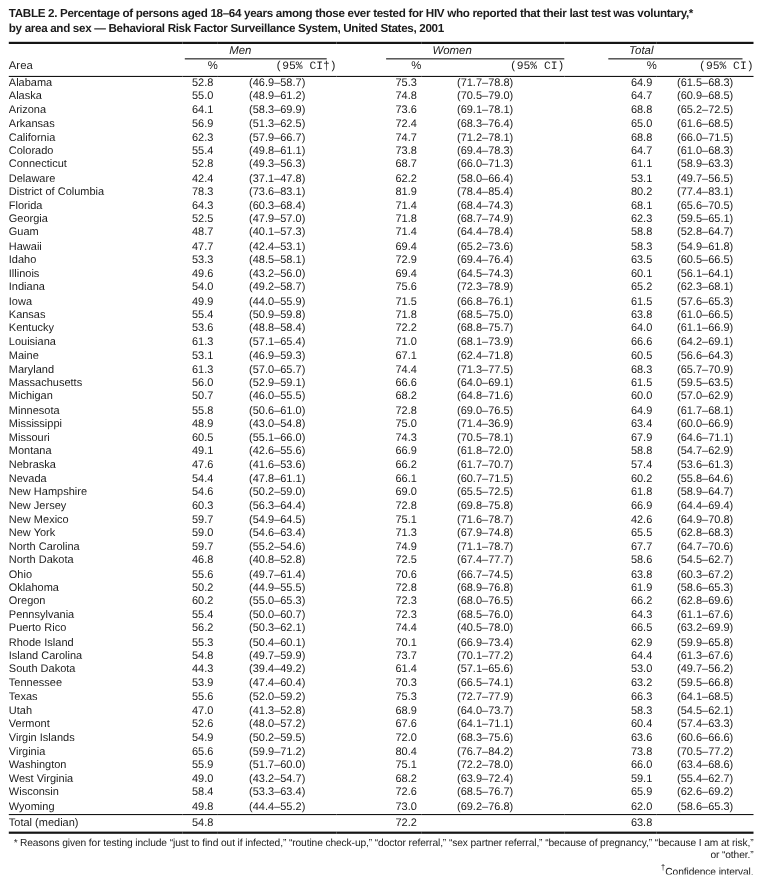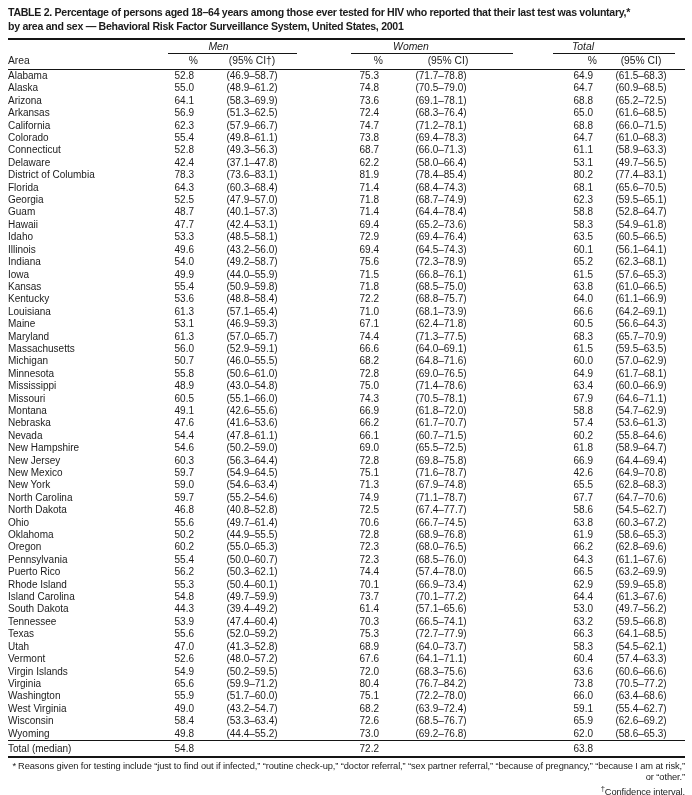--- a/index.html
+++ b/index.html
@@ -67,21 +67,21 @@
     line-height: 12px;
     border-bottom: 1.6px solid #151515;
     padding: 1px 0 2px 0;
     white-space: nowrap;
   }
   .area-h { text-align: left; }
   .ph { text-align: right; }
   .ph-m { padding-right: 7px; }
   .ph-w { padding-right: 13px; }
   .ph-t { padding-right: 22px; }
-  .ch { text-align: center; }
+  .ch { text-align: right; font-family: Liberation Mono, monospace; }
   .ch-m { padding-left: 38px; }
   .ch-w { padding-left: 10px; }
   .ch-t { padding-left: 18px; }
 
   .tbl td {
     font-size: 10px;
     line-height: 12.4px;
     height: 12.4px;
     padding: 0;
     white-space: nowrap;
@@ -385,21 +385,21 @@
         <td class="pct">72.8</td>
         <td class="ci ci-w">(69.0–76.5)</td>
         <td class="pct">64.9</td>
         <td class="ci">(61.7–68.1)</td>
       </tr>
         <tr class="data-row">
         <td class="area">Mississippi</td>
         <td class="pct">48.9</td>
         <td class="ci">(43.0–54.8)</td>
         <td class="pct">75.0</td>
-        <td class="ci ci-w">(71.4–78.6)</td>
+        <td class="ci ci-w">(71.4–36.9)</td>
         <td class="pct">63.4</td>
         <td class="ci">(60.0–66.9)</td>
       </tr>
         <tr class="data-row">
         <td class="area">Missouri</td>
         <td class="pct">60.5</td>
         <td class="ci">(55.1–66.0)</td>
         <td class="pct">74.3</td>
         <td class="ci ci-w">(70.5–78.1)</td>
         <td class="pct">67.9</td>
@@ -520,21 +520,21 @@
         <td class="pct">72.3</td>
         <td class="ci ci-w">(68.5–76.0)</td>
         <td class="pct">64.3</td>
         <td class="ci">(61.1–67.6)</td>
       </tr>
         <tr class="data-row">
         <td class="area">Puerto Rico</td>
         <td class="pct">56.2</td>
         <td class="ci">(50.3–62.1)</td>
         <td class="pct">74.4</td>
-        <td class="ci ci-w">(57.4–78.0)</td>
+        <td class="ci ci-w">(40.5–78.0)</td>
         <td class="pct">66.5</td>
         <td class="ci">(63.2–69.9)</td>
       </tr>
         <tr class="data-row">
         <td class="area">Rhode Island</td>
         <td class="pct">55.3</td>
         <td class="ci">(50.4–60.1)</td>
         <td class="pct">70.1</td>
         <td class="ci ci-w">(66.9–73.4)</td>
         <td class="pct">62.9</td>

